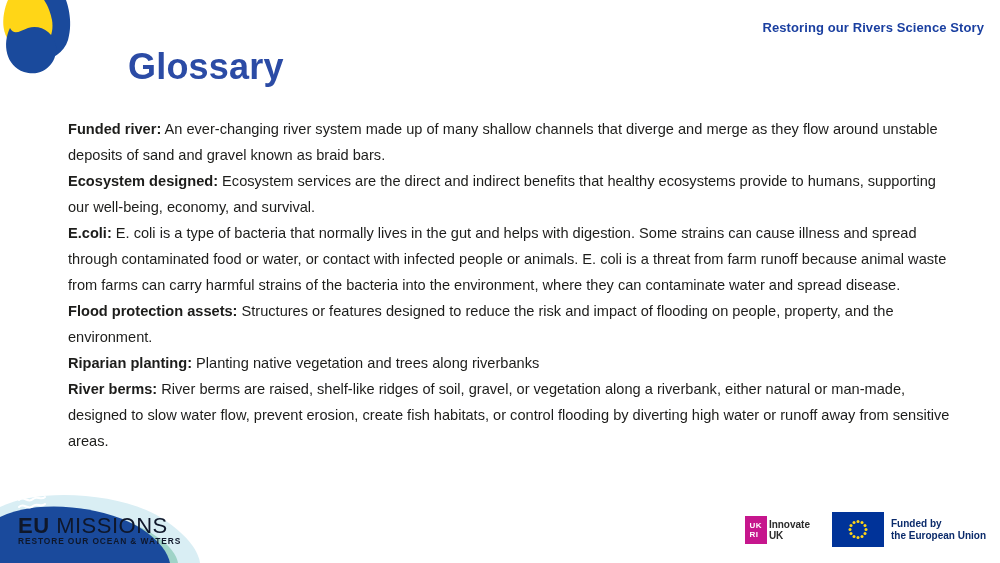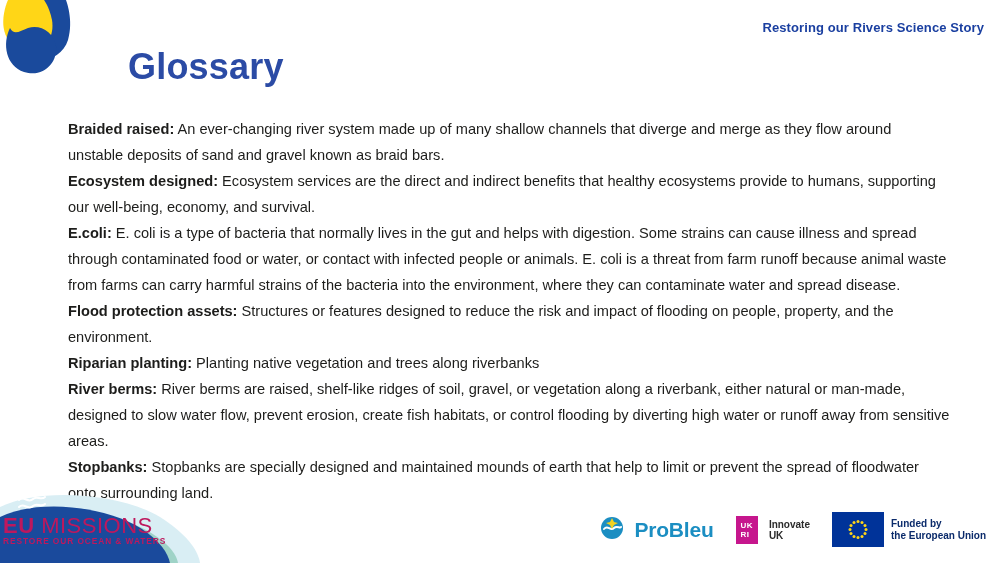--- a/index.html
+++ b/index.html
@@ -68,23 +68,23 @@
   .footer-wave {
     position: absolute;
     left: 0;
     bottom: 0;
     width: 212px;
     height: 86px;
     overflow: hidden;
   }
   .eu-missions {
     position: absolute;
-    left: 3px;
+    left: 18px;
     bottom: 18px;
-    color: #be185d;
+    color: #0f172a;
     line-height: 1;
   }
   .eu-missions .line1 {
     font-size: 22px;
     font-weight: bold;
     letter-spacing: 0.5px;
   }
   .eu-missions .line1 .light {
     font-weight: normal;
   }
@@ -116,21 +116,21 @@
   }
   .probleu-text {
     font-size: 21px;
     color: #1b8ec2;
     font-weight: bold;
     letter-spacing: -0.2px;
   }
   .ukri {
     display: flex;
     align-items: center;
-    gap: 11px;
+    gap: 2px;
   }
   .ukri-box {
     background: #c6168d;
     color: #ffffff;
     font-size: 8px;
     font-weight: bold;
     line-height: 9px;
     padding: 5px 5px;
     letter-spacing: 0.4px;
   }
@@ -171,39 +171,36 @@
     <path d="M12,0 C12,0 4,34 20,52 C34,68 62,60 68,40 C74,20 66,0 66,0 Z" fill="#1a4a9c"></path>
     <path d="M8,0 C8,0 -6,30 14,46 C34,62 56,44 52,20 C49,6 44,0 44,0 Z" fill="#ffd617"></path>
     <path d="M10,28 C2,44 6,66 24,72 C44,78 58,62 56,46 C54,32 40,24 28,28 C20,31 14,36 10,28 Z" fill="#1a4a9c"></path>
   </svg>
 </div>
 
 <div class="page-title">Glossary</div>
 
 <div class="content">
   <p class="entry">
-    <span class="term">Braided raised:</span><span> An ever-changing river system made up of many shallow channels that diverge and merge as they flow around unstable deposits of sand and gravel known as braid bars.</span>
+    <span class="term">Funded river:</span><span> An ever-changing river system made up of many shallow channels that diverge and merge as they flow around unstable deposits of sand and gravel known as braid bars.</span>
   </p>
   <p class="entry">
     <span class="term">Ecosystem designed:</span><span> Ecosystem services are the direct and indirect benefits that healthy ecosystems provide to humans, supporting our well-being, economy, and survival.</span>
   </p>
   <p class="entry">
     <span class="term">E.coli:</span><span> E. coli is a type of bacteria that normally lives in the gut and helps with digestion. Some strains can cause illness and spread through contaminated food or water, or contact with infected people or animals. E. coli is a threat from farm runoff because animal waste from farms can carry harmful strains of the bacteria into the environment, where they can contaminate water and spread disease.</span>
   </p>
   <p class="entry">
     <span class="term">Flood protection assets:</span><span> Structures or features designed to reduce the risk and impact of flooding on people, property, and the environment.</span>
   </p>
   <p class="entry">
     <span class="term">Riparian planting:</span><span> Planting native vegetation and trees along riverbanks</span>
   </p>
   <p class="entry">
     <span class="term">River berms:</span><span> River berms are raised, shelf-like ridges of soil, gravel, or vegetation along a riverbank, either natural or man-made, designed to slow water flow, prevent erosion, create fish habitats, or control flooding by diverting high water or runoff away from sensitive areas.</span>
-  </p>
-  <p class="entry">
-    <span class="term">Stopbanks:</span><span> Stopbanks are specially designed and maintained mounds of earth that help to limit or prevent the spread of floodwater onto surrounding land.</span>
   </p>
 </div>
 
 <div class="footer-wave">
   <svg width="212" height="86" viewBox="0 0 212 86" xmlns="http://www.w3.org/2000/svg">
     <path d="M0,30 C40,10 120,16 160,40 C185,56 198,72 200,86 L0,86 Z" fill="#d9eef4"></path>
     <path d="M0,44 C40,26 110,32 148,54 C168,66 176,76 178,86 L0,86 Z" fill="#9fd3c7"></path>
     <path d="M0,40 C36,22 104,28 142,52 C160,64 168,76 170,86 L0,86 Z" fill="#1a4a9c"></path>
   </svg>
 </div>
@@ -217,30 +214,20 @@
 
 <div class="eu-missions">
   <div class="line1">
     <span>EU</span><span class="light"> MISSIONS</span>
   </div>
   <div class="line2">RESTORE OUR OCEAN &amp; WATERS</div>
 </div>
 
 <div class="footer-logos">
 
-  <div class="probleu">
-    <span>
-      <svg width="30" height="30" viewBox="0 0 30 30" xmlns="http://www.w3.org/2000/svg">
-        <circle cx="15" cy="15" r="11" fill="#1b8ec2"></circle>
-        <path d="M7,16 C11,11 13,19 17,15 C20,12 23,16 24,14" stroke="#ffffff" stroke-width="2" fill="none" stroke-linecap="round"></path>
-        <path d="M15,5 L17,9 L21,10 L17,12 L15,16 L13,12 L9,10 L13,9 Z" fill="#ffd617" opacity="0.95"></path>
-      </svg>
-    </span>
-    <span class="probleu-text">ProBleu</span>
-  </div>
 
   <div class="ukri">
     <div class="ukri-box">
       <div>UK</div>
       <div>RI</div>
     </div>
     <div class="ukri-label">
       <div class="b">Innovate</div>
       <div class="b">UK</div>
     </div>

